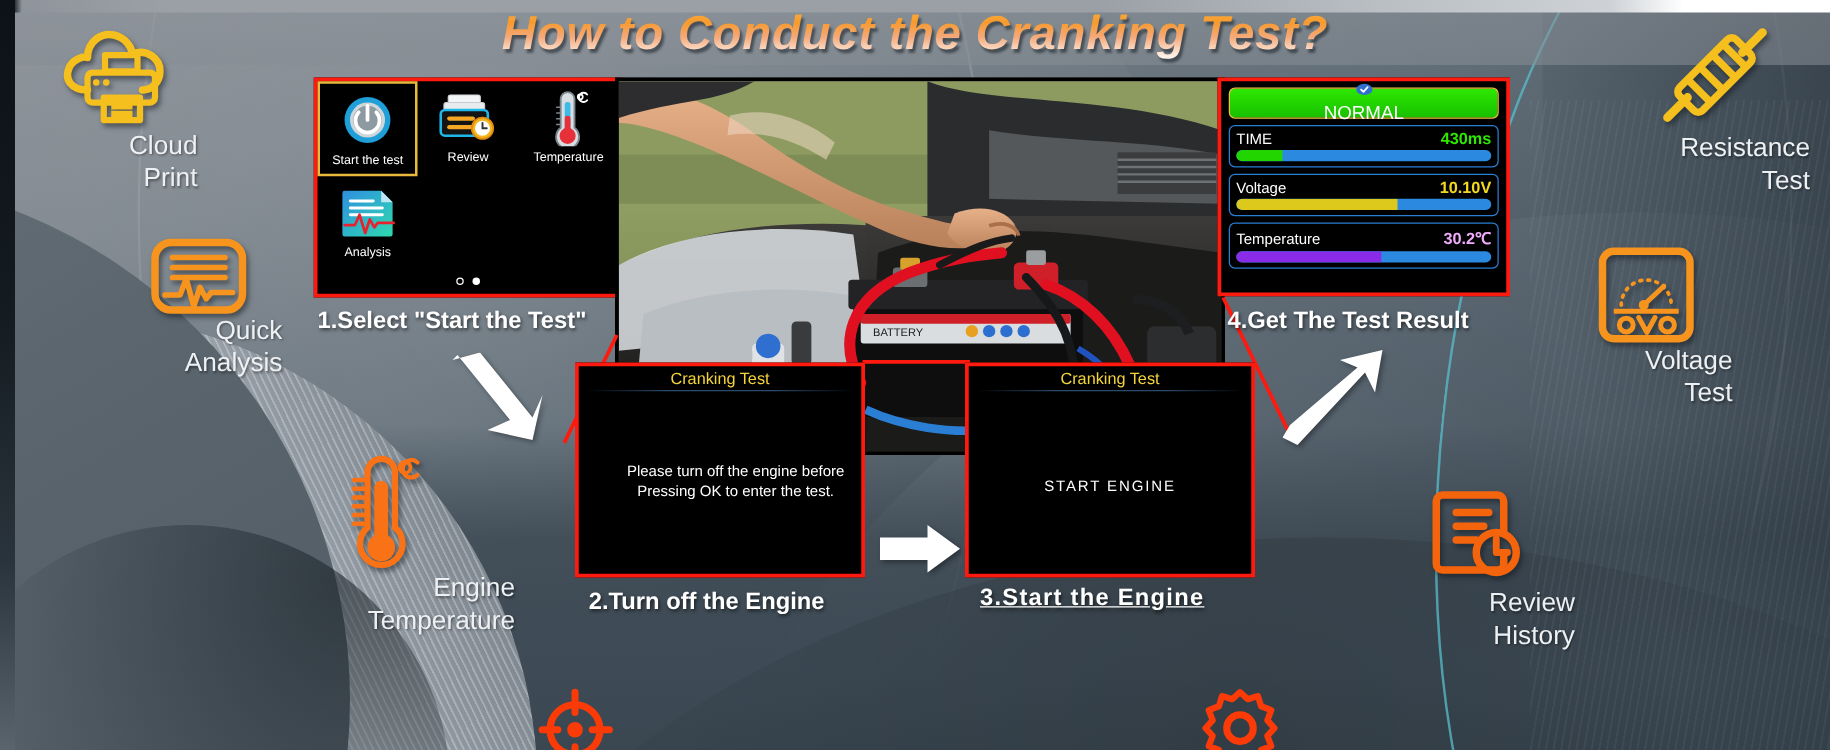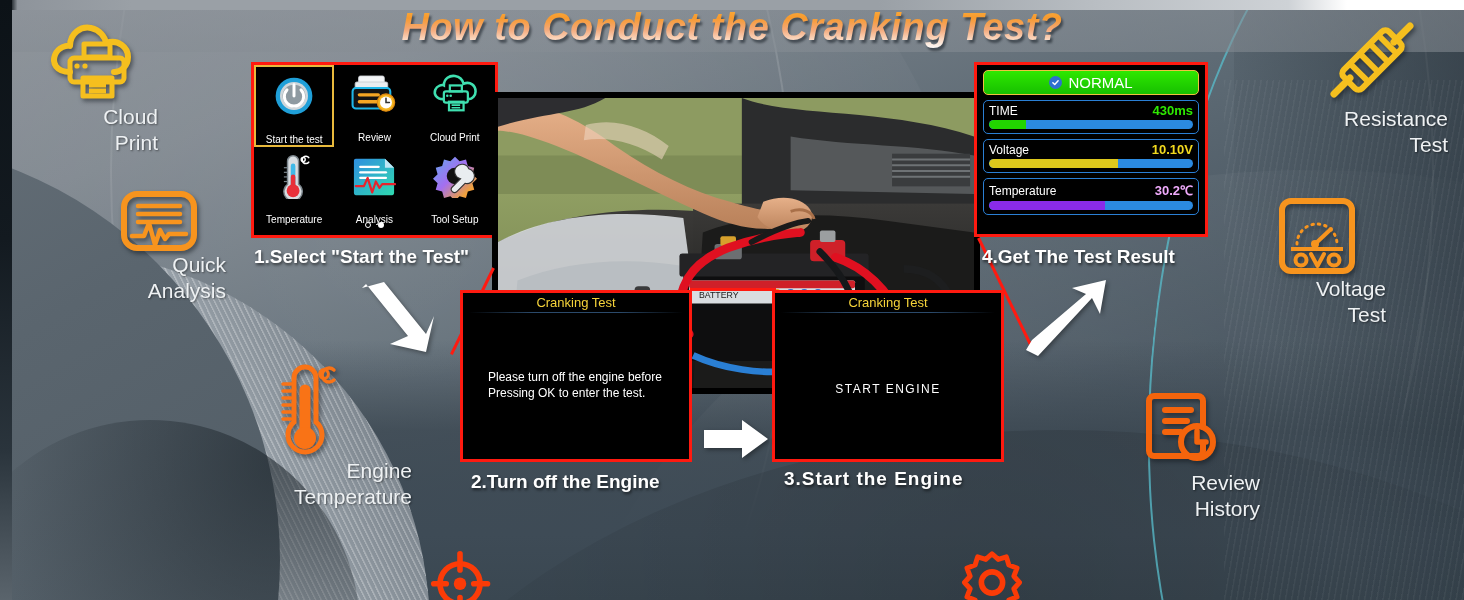--- a/index.html
+++ b/index.html
@@ -80,57 +80,57 @@
 
   
   .dev-menu{position:absolute;left:251px;top:62px;width:247px;height:176px;
     background:#000;border:3px solid #ff1a10;box-sizing:border-box;}
   .menu-grid{display:grid;grid-template-columns:repeat(3,1fr);
     grid-template-rows:1fr 1fr;height:152px;}
   .menu-cell{display:flex;flex-direction:column;align-items:center;justify-content:flex-start;
     padding-top:5px;box-sizing:border-box;}
   .menu-cell.sel{border:2px solid #e8b93c;box-sizing:border-box;}
   .menu-cell .mi{height:48px;display:flex;align-items:center;justify-content:center;}
-  .menu-cell .mt{color:#fff;font-size:10px;margin-top:14px;white-space:nowrap;}
+  .menu-cell .mt{color:#fff;font-size:10px;margin-top:3px;white-space:nowrap;}
   .dots{display:flex;gap:7px;justify-content:center;align-items:center;height:16px;}
   .dot{width:6px;height:6px;border-radius:50%;}
   .dot.hollow{border:1.5px solid #fff;box-sizing:border-box;}
   .dot.solid{background:#fff;}
 
   
   .photo{position:absolute;left:492px;top:62px;width:488px;height:302px;
-    border:6px solid #000000;box-sizing:border-box;overflow:hidden;background:#4a4038;margin-top:30px;}
+    border:3px solid #000000;box-sizing:border-box;overflow:hidden;background:#4a4038;}
   .photo svg{display:block;width:100%;height:100%;}
   .photo-link{position:absolute;background:#ff1a10;}
 
   
   .result{position:absolute;left:974px;top:62px;width:234px;height:175px;
     background:#000;border:3px solid #ff1a10;box-sizing:border-box;padding:5px 6px;}
   .res-normal{height:23px;border-radius:5px;border:1.5px solid #f0c040;
     background:linear-gradient(180deg,#2ee800,#17c000);
     display:flex;align-items:center;justify-content:center;gap:6px;
-    color:#fff;font-size:15px;font-weight:500;}
+    color:#fff;font-size:15px;font-weight:500;flex-direction:column;}
   .chk{width:13px;height:13px;border-radius:50%;background:#2f6fd0;
     display:flex;align-items:center;justify-content:center;}
   .chk svg{width:9px;height:9px;}
   .res-row{margin-top:5px;border:1.5px solid #2a7fd4;border-radius:5px;padding:2px 5px 4px;}
   .res-head{display:flex;justify-content:space-between;align-items:baseline;}
   .res-k{color:#fff;font-size:12px;}
   .res-v{font-size:13px;font-weight:bold;margin-left:28px;}
   .res-bar{margin-top:2px;height:9px;border-radius:5px;background:#2b8ae0;overflow:hidden;}
   .res-fill{height:100%;border-radius:5px 0 0 5px;}
 
   
   .dlg{position:absolute;width:232px;height:172px;background:#000;
     border:3px solid #ff1a10;box-sizing:border-box;}
   .dlg-title{color:#f5d33a;font-size:13px;text-align:center;padding-top:2px;}
   .dlg-rule{height:1px;margin:2px 6px 0;
     background:linear-gradient(90deg,#000,#2b4a6b 30%,#2b4a6b 70%,#000);}
   .dlg-body{color:#fff;font-size:12px;line-height:16px;}
-  .dlg2 .dlg-body{padding:56px 0 0 25px;}
+  .dlg2 .dlg-body{padding:56px 0 0 25px;text-align:center;}
   .dlg3 .dlg-body{padding:68px 0 0 0;text-align:center;font-size:12px;letter-spacing:1.5px;}
 
   
   .cap{position:absolute;color:#fff;font-weight:bold;font-size:19px;
     text-shadow:1px 2px 3px rgba(0,0,0,.6);white-space:nowrap;}
 
   
   .arw{position:absolute;filter:drop-shadow(2px 2px 2px rgba(0,0,0,.35));}
 </style>
 </head>
@@ -317,34 +317,20 @@
             <rect x="9" y="22" width="26" height="4" rx="2" fill="#f5a623"></rect>
             <rect x="9" y="30" width="26" height="4" rx="2" fill="#f5a623"></rect>
             <circle cx="42" cy="33" r="10" fill="#f5b51e" stroke="#e08b10" stroke-width="1.6"></circle>
             <circle cx="42" cy="33" r="7" fill="#fff"></circle>
             <path d="M42 28 v5 h4" stroke="#333" stroke-width="1.8" fill="none" stroke-linecap="round"></path>
           </svg>
         </div>
         <div class="mt">Review</div>
       </div>
 
-      <div class="menu-cell">
-        <div class="mi">
-          <svg width="48" height="42" viewBox="0 0 56 48">
-            <path d="M14 30 C6 30 3 24 5 19 C7 14 13 13 15 14 C15 6 22 2 28 3 C34 4 37 8 38 12 C46 9 52 14 52 21 C52 26 48 30 44 30" fill="none" stroke="#3fe0b0" stroke-width="3"></path>
-            <rect x="22" y="14" width="14" height="7" fill="none" stroke="#3fe0b0" stroke-width="2.6"></rect>
-            <rect x="15" y="21" width="28" height="13" rx="2.5" fill="none" stroke="#3fe0b0" stroke-width="2.6"></rect>
-            <rect x="21" y="33" width="17" height="10" fill="none" stroke="#3fe0b0" stroke-width="2.6"></rect>
-            <path d="M24 37 h10 M24 40 h10" stroke="#3fe0b0" stroke-width="1.8"></path>
-            <circle cx="19" cy="26" r="1.5" fill="#3fe0b0"></circle>
-              <circle cx="23" cy="26" r="1.5" fill="#3fe0b0"></circle>
-          </svg>
-        </div>
-        <div class="mt">Cloud Print</div>
-      </div>
 
       <div class="menu-cell">
         <div class="mi">
           <svg width="34" height="46" viewBox="0 0 36 50">
             <path d="M11 9 a6 6 0 0 1 12 0 v25 a10 10 0 1 1 -12 0 z" fill="#d8dde1" stroke="#7b858c" stroke-width="1.6"></path>
             <path d="M17 14 v22" stroke="#3fb9e8" stroke-width="5" stroke-linecap="round"></path>
             <path d="M17 26 v12" stroke="#e8303a" stroke-width="5" stroke-linecap="round"></path>
             <circle cx="17" cy="41" r="7" fill="#e8303a"></circle>
             <g stroke="#7b858c" stroke-width="1.3">
                 <path d="M7 16 h4"></path>
@@ -374,38 +360,20 @@
               <path d="M11 13 h20"></path>
                 <path d="M11 19 h28"></path>
                 <path d="M11 25 h28"></path>
             </g>
             <path d="M6 34 h9 l4 -9 l5 16 l4 -12 l4 7 l3 -4 h14" fill="none" stroke="#e8222c" stroke-width="2.4" stroke-linejoin="round" stroke-linecap="round"></path>
           </svg>
         </div>
         <div class="mt">Analysis</div>
       </div>
 
-      <div class="menu-cell">
-        <div class="mi">
-          <svg width="46" height="44" viewBox="0 0 50 48">
-            <defs>
-                <linearGradient id="gg" x1="0" y1="0" x2="1" y2="1">
-              <stop offset="0" stop-color="#5fa8f0"></stop>
-                  <stop offset=".45" stop-color="#a46ff0"></stop>
-              <stop offset=".8" stop-color="#f0a23a"></stop>
-                  <stop offset="1" stop-color="#f05a3a"></stop>
-                </linearGradient>
-              </defs>
-            <path d="M25 3 l5 5 l7 -2 l2 7 l7 2 l-2 7 l5 5 l-5 5 l2 7 l-7 2 l-2 7 l-7 -2 l-5 5 l-5 -5 l-7 2 l-2 -7 l-7 -2 l2 -7 l-5 -5 l5 -5 l-2 -7 l7 -2 l2 -7 l7 2 z" fill="url(#gg)"></path>
-            <circle cx="25" cy="24" r="9" fill="#111"></circle>
-            <path d="M40 16 a8 8 0 1 0 -9 11 l-9 9 a3.5 3.5 0 0 0 5 5 l9 -9 a8 8 0 0 0 4 -16 z" fill="#e9edf0" stroke="#333" stroke-width="1.2"></path>
-          </svg>
-        </div>
-        <div class="mt">Tool Setup</div>
-      </div>
     </div>
     <div class="dots">
       <span class="dot hollow"></span>
       <span class="dot solid"></span>
     </div>
   </div>
   <div class="cap" style="left:254px;top:246px;">1.Select "Start the Test"</div>
 
   <div class="photo">
     <svg viewBox="0 0 488 302" preserveAspectRatio="none">
@@ -542,21 +510,21 @@
       <div>Pressing OK to enter the test.</div>
     </div>
   </div>
   <div class="cap" style="left:471px;top:471px;">2.Turn off the Engine</div>
 
   <div class="dlg dlg3" style="left:772px;top:290px;">
     <div class="dlg-title">Cranking Test</div>
     <div class="dlg-rule"></div>
     <div class="dlg-body">START  ENGINE</div>
   </div>
-  <div class="cap" style="left:784px;top:468px;letter-spacing:1px;">3.Start the Engine</div>
+  <div class="cap" style="left:784px;top:468px;letter-spacing:1px;text-decoration:underline;">3.Start the Engine</div>
 
   <div class="arw" style="left:358px;top:282px;">
     <svg width="80" height="72" viewBox="0 0 80 72">
       <path d="M8 6 L30 0 L72 52 L80 34 L72 70 L36 62 L54 54 L12 2 Z" fill="#fff" transform="translate(-4,0)"></path>
     </svg>
   </div>
 
   <div class="arw" style="left:704px;top:418px;">
     <svg width="66" height="42" viewBox="0 0 66 42">
       <path d="M0 12 L38 12 L38 2 L64 21 L38 40 L38 30 L0 30 Z" fill="#fff"></path>

